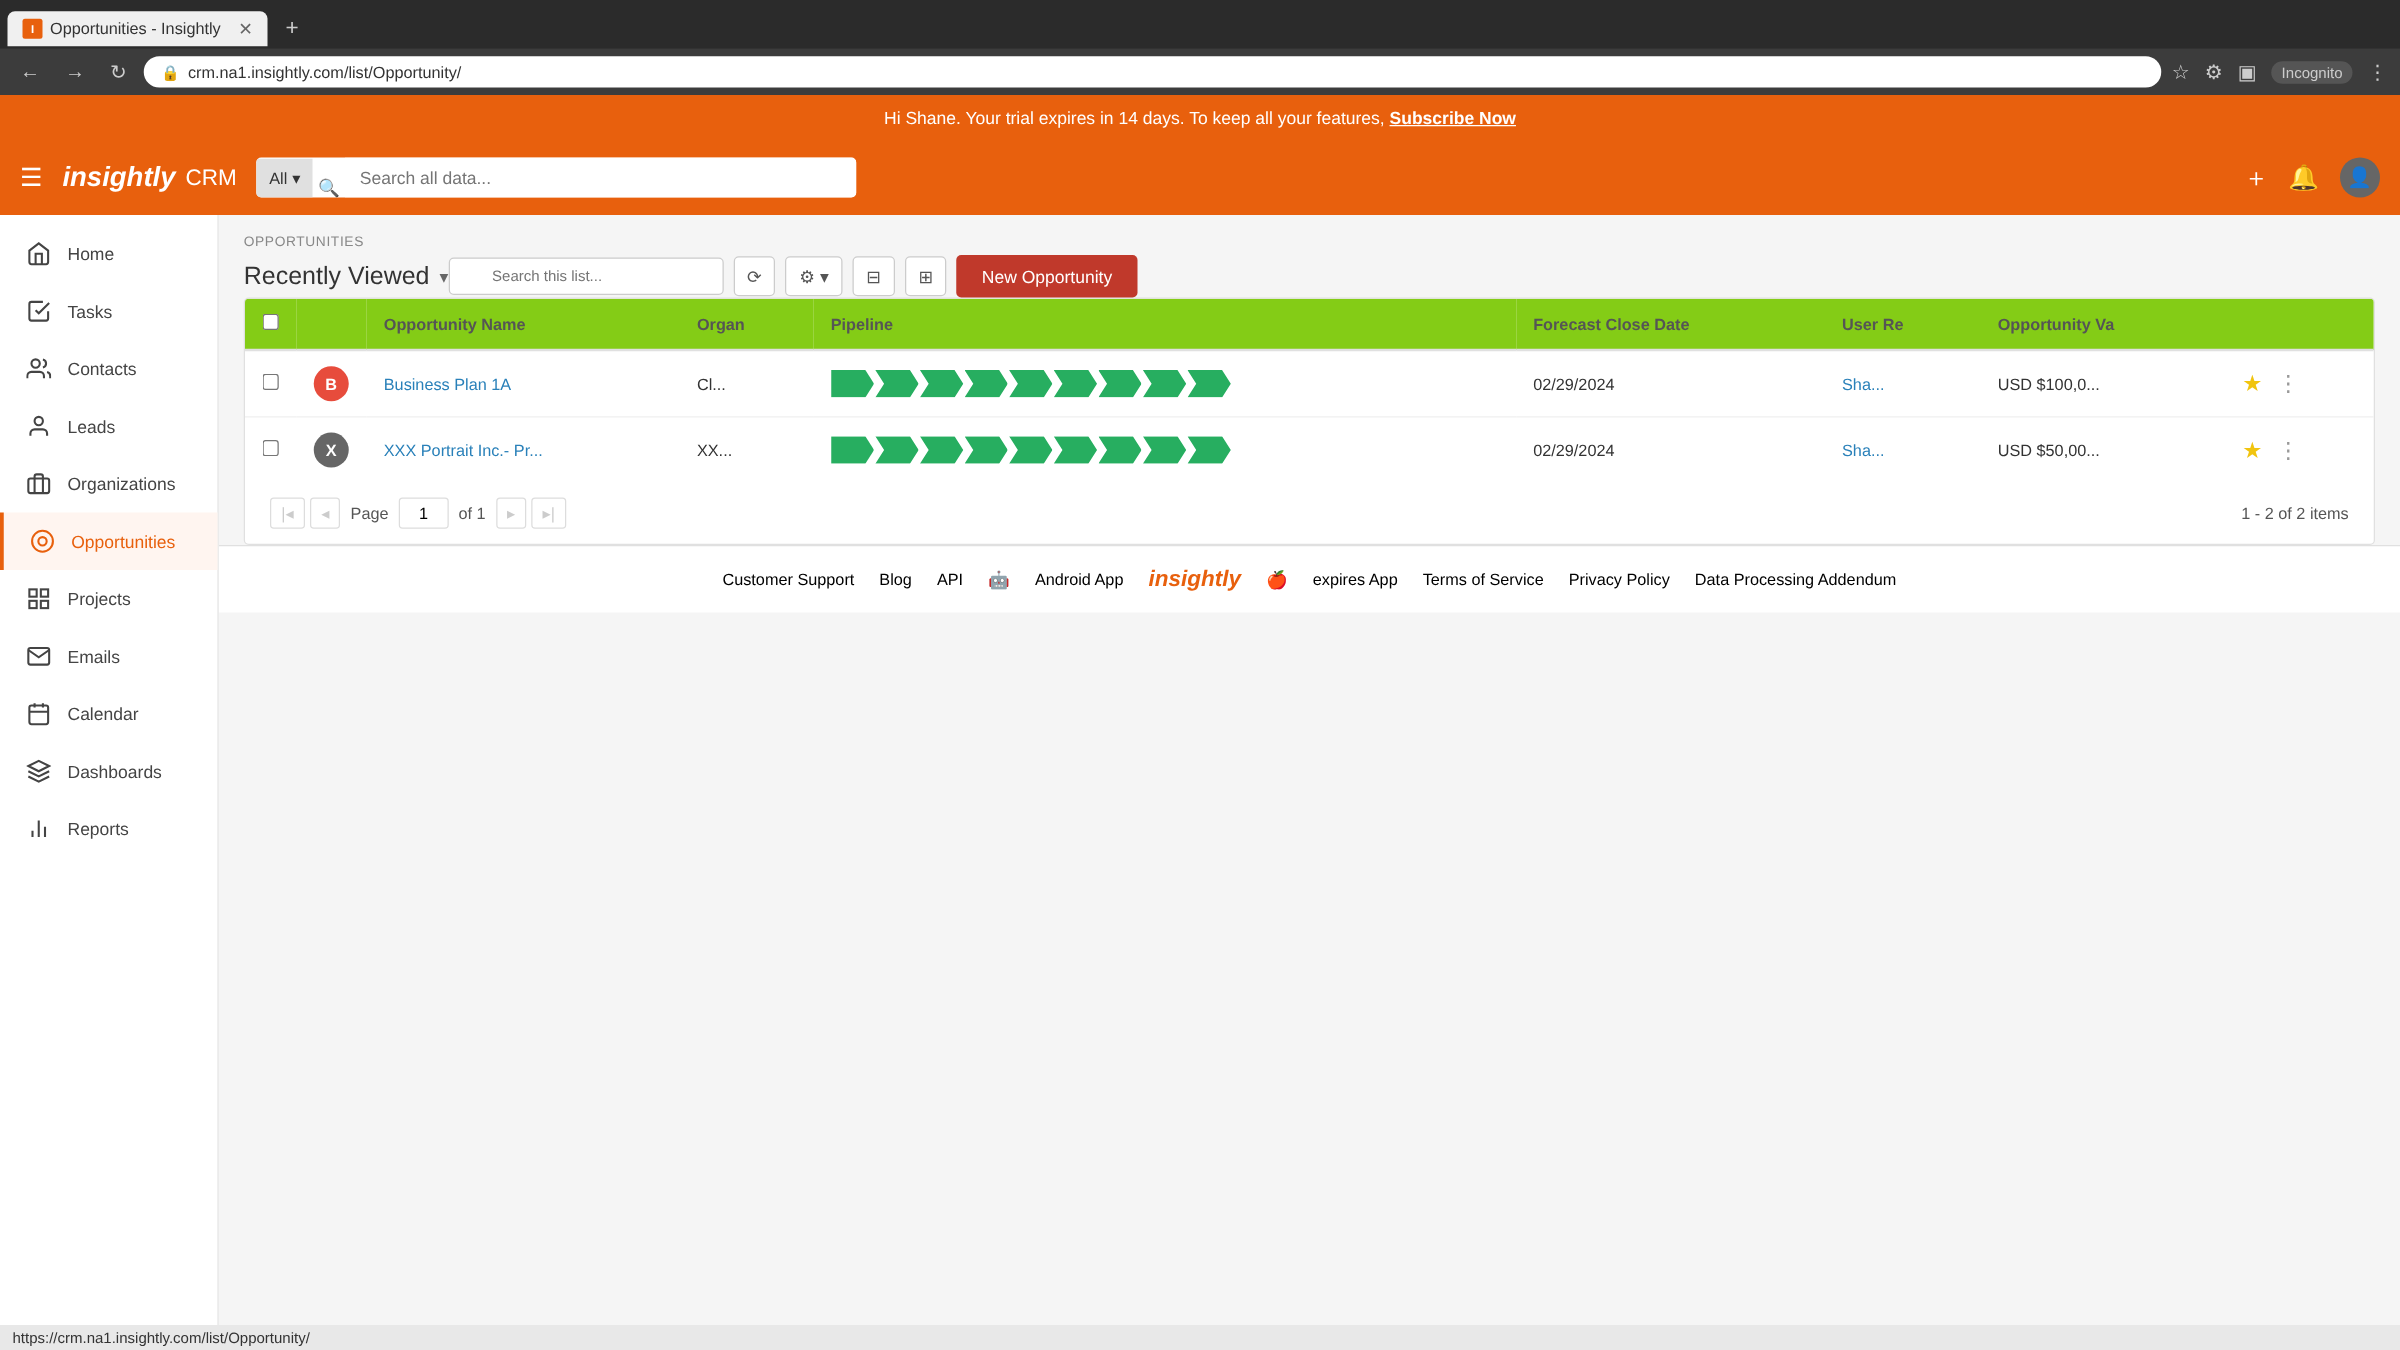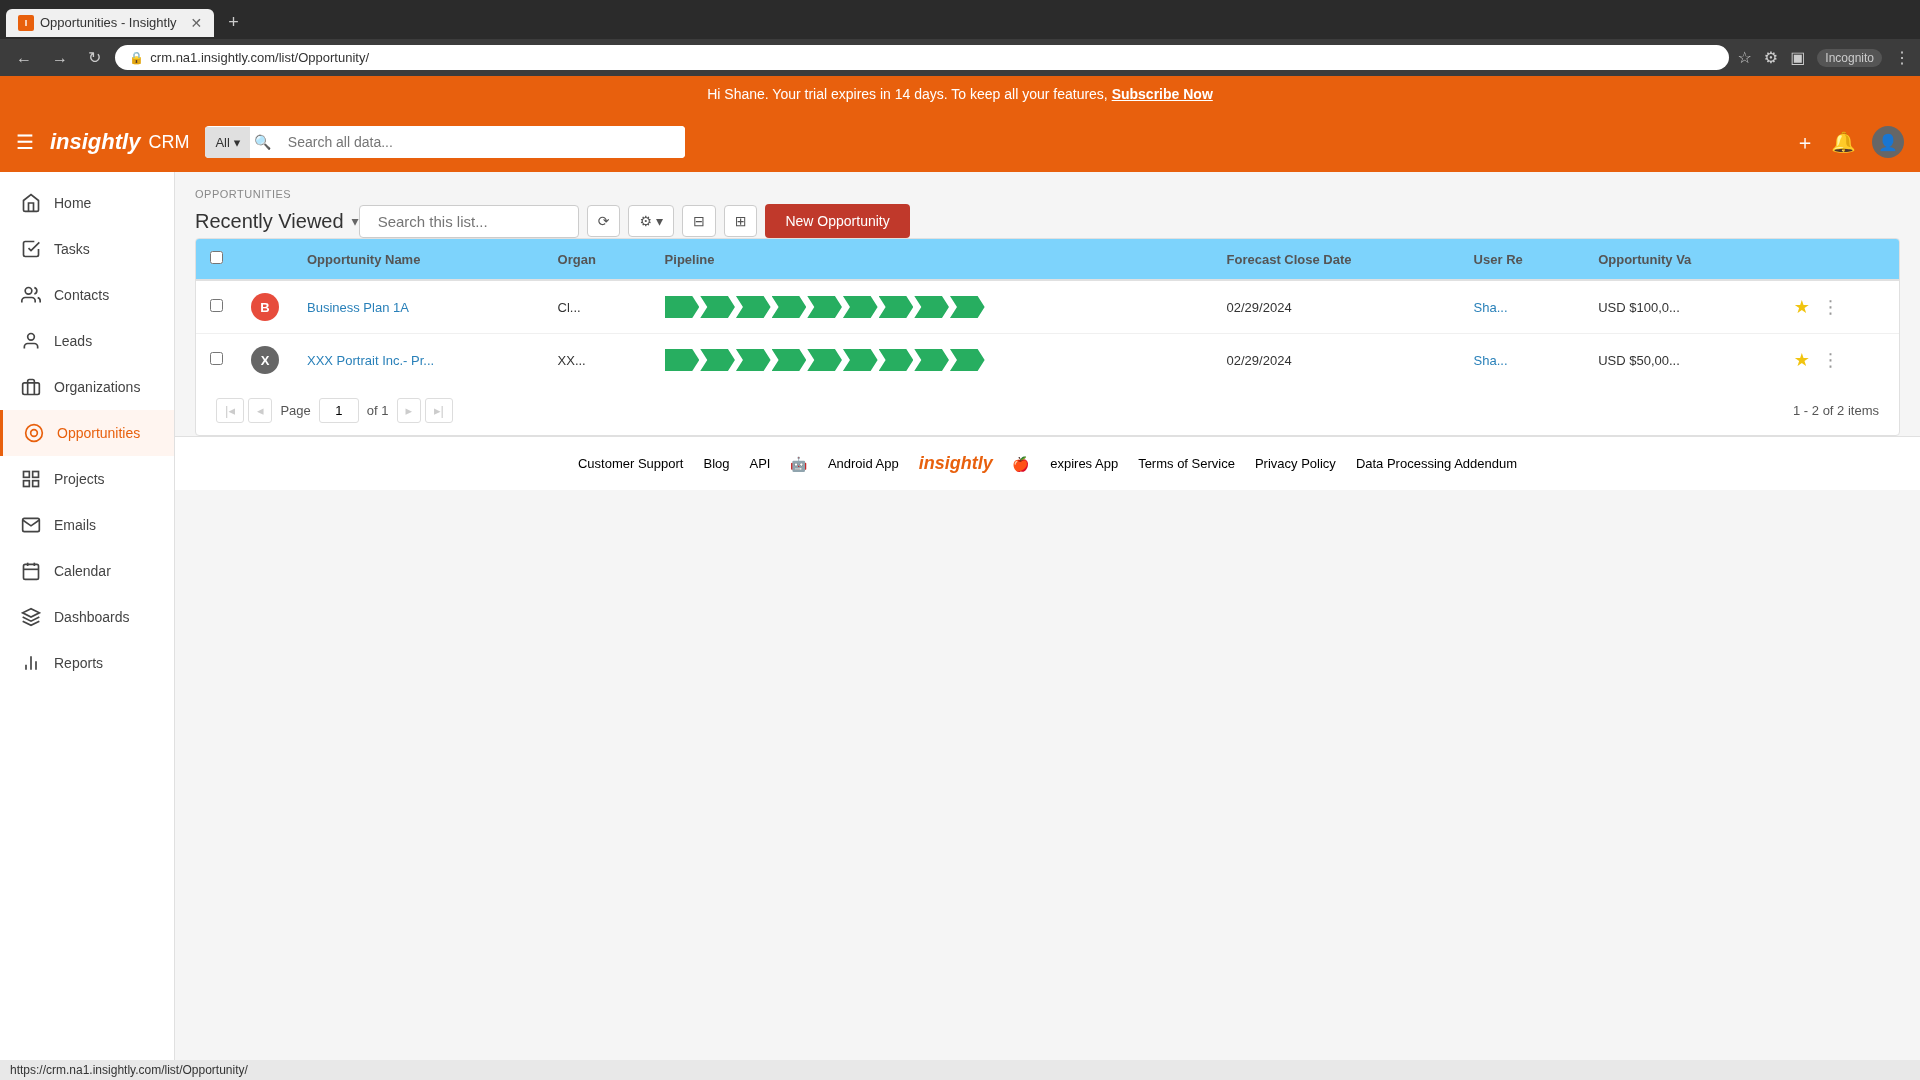--- a/index.html
+++ b/index.html
@@ -24,21 +24,21 @@
     
     .trial-banner { background: #e8600d; color: white; text-align: center; padding: 10px; font-size: 14px; }
     .trial-banner a { color: white; font-weight: bold; }
 
     
     .app-header { background: #e8600d; display: flex; align-items: center; padding: 0 16px; height: 60px; gap: 16px; }
     .hamburger-btn { color: white; font-size: 20px; cursor: pointer; background: none; border: none; }
     .logo-area { display: flex; align-items: center; gap: 8px; }
     .logo-text { color: white; font-size: 22px; font-style: italic; font-weight: bold; }
     .crm-text { color: white; font-size: 18px; font-weight: 400; }
-    .search-bar { flex: 1; max-width: 480px; background: white; border-radius: 4px; display: flex; align-items: center; overflow: hidden; }
+    .search-bar { flex: 1; max-width: 480px; background: white; border-radius: 4px; display: flex; align-items: flex-end; overflow: hidden; }
     .search-all-dropdown { background: #e0e0e0; padding: 8px 10px; font-size: 13px; color: #333; border: none; cursor: pointer; display: flex; align-items: center; gap: 4px; }
     .search-input { flex: 1; border: none; padding: 8px 12px; font-size: 14px; outline: none; color: #999; }
     .header-actions { margin-left: auto; display: flex; align-items: center; gap: 16px; color: white; font-size: 20px; }
     .header-icon { cursor: pointer; }
     .avatar-circle { width: 32px; height: 32px; border-radius: 50%; background: #666; display: flex; align-items: center; justify-content: center; color: white; font-size: 16px; cursor: pointer; }
 
     
     .app-body { display: flex; height: calc(1080px - 60px - 42px - 60px); }
 
     
@@ -49,31 +49,31 @@
 
     
     .main-content { flex: 1; background: #f5f5f5; overflow-y: auto; padding: 0; }
     .content-header { padding: 16px 20px 0; }
     .breadcrumb-label { font-size: 11px; color: #888; text-transform: uppercase; letter-spacing: 0.5px; margin-bottom: 4px; }
     .list-header { display: flex; align-items: center; justify-content: flex-start; margin-bottom: 0; }
     .list-title-area { display: flex; align-items: center; gap: 8px; }
     .list-title { font-size: 20px; font-weight: 400; color: #333; }
     .dropdown-arrow { color: #666; font-size: 14px; cursor: pointer; }
     .list-actions { display: flex; align-items: center; gap: 8px; }
-    .search-list-input { border: 1px solid #ccc; border-radius: 4px; padding: 7px 12px 7px 18px; font-size: 15px; width: 220px; position: relative; }
+    .search-list-input { border: 1px solid #ccc; border-radius: 4px; padding: 7px 12px 7px 34px; font-size: 12px; width: 220px; position: relative; }
     .search-list-wrapper { position: relative; display: flex; align-items: center; }
     .search-list-icon { position: absolute; left: 8px; color: #999; font-size: 14px; }
     .action-btn { background: white; border: 1px solid #ccc; border-radius: 4px; padding: 7px 10px; cursor: pointer; color: #555; font-size: 14px; display: flex; align-items: center; gap: 4px; }
     .new-opp-btn { background: #c0392b; color: white; border: none; border-radius: 4px; padding: 9px 20px; font-size: 14px; font-weight: 500; cursor: pointer; white-space: nowrap; }
 
     
     .table-container { background: white; margin: 0 20px; border-radius: 4px; border: 1px solid #e0e0e0; overflow: hidden; }
     table { width: 100%; border-collapse: collapse; }
     thead { border-bottom: 2px solid #e0e0e0; }
-    th { padding: 12px 14px; text-align: left; font-size: 13px; color: #555; font-weight: 600; background: #7dd3fc; white-space: nowrap; }
+    th { padding: 12px 14px; text-align: left; font-size: 13px; color: #555; font-weight: 600; background: #84cc16; white-space: nowrap; }
     td { padding: 12px 14px; border-bottom: 1px solid #f0f0f0; font-size: 13px; color: #333; vertical-align: middle; }
     tr:last-child td { border-bottom: none; }
     .checkbox-col { width: 40px; }
     .avatar-col { width: 40px; }
     .opp-avatar { width: 28px; height: 28px; border-radius: 50%; display: flex; align-items: center; justify-content: center; color: white; font-size: 13px; font-weight: bold; }
     .avatar-red { background: #e74c3c; }
     .avatar-gray { background: #666; }
     .link-text { color: #2980b9; cursor: pointer; text-decoration: none; }
 
     

